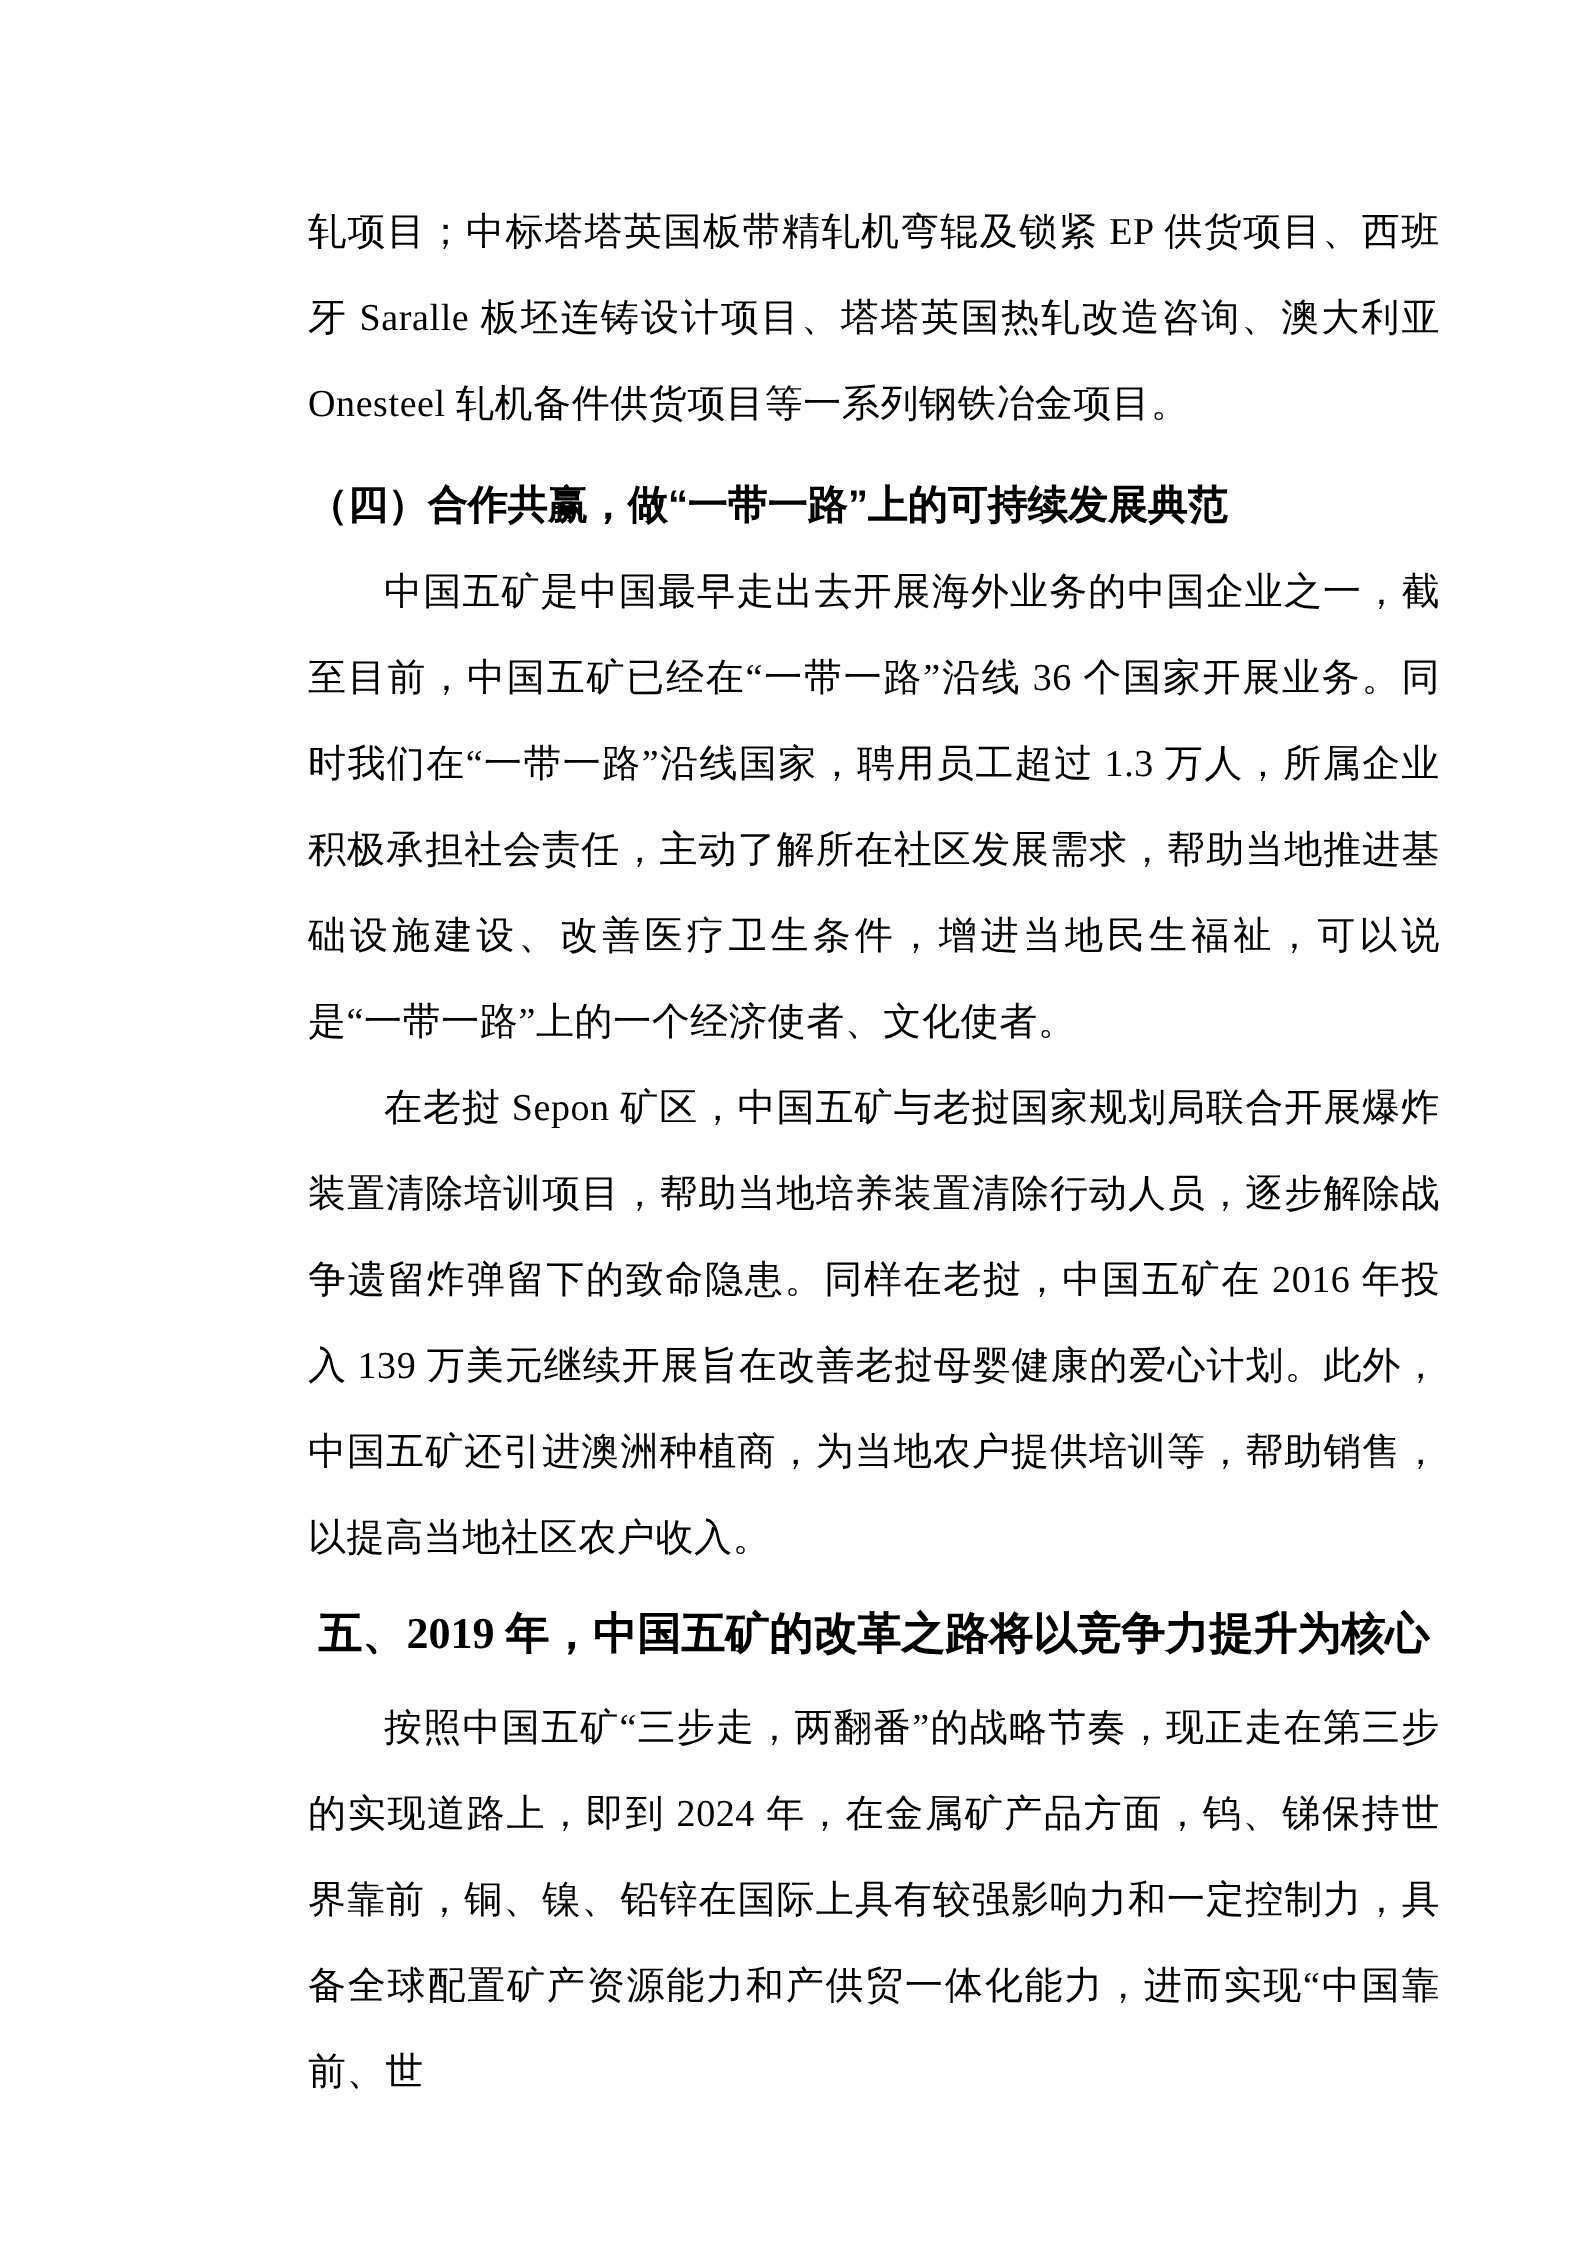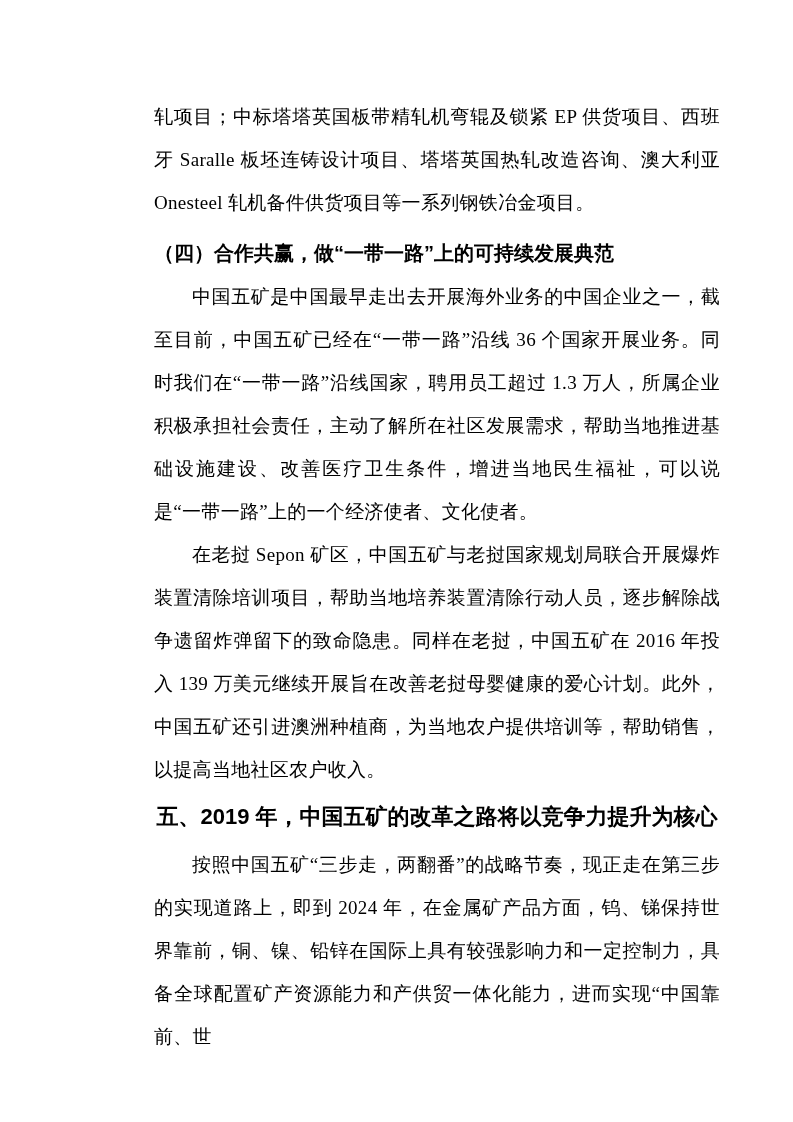--- a/index.html
+++ b/index.html
@@ -42,21 +42,21 @@
     font-weight: bold;
     text-align: left;
     font-family: "Liberation Sans", "DejaVu Sans", sans-serif;
   }
   .main-heading {
     margin: 2px 0 2px 0;
     font-size: 22px;
     line-height: 48px;
     font-weight: bold;
     text-align: center;
-    font-family: Liberation Sans, sans-serif;
+    font-family: Liberation Serif, serif;
   }
   .page-number {
     position: absolute;
     top: 1032px;
     left: 0;
     width: 100%;
     text-align: center;
     font-size: 13px;
     line-height: 18px;
     color: #000000;

